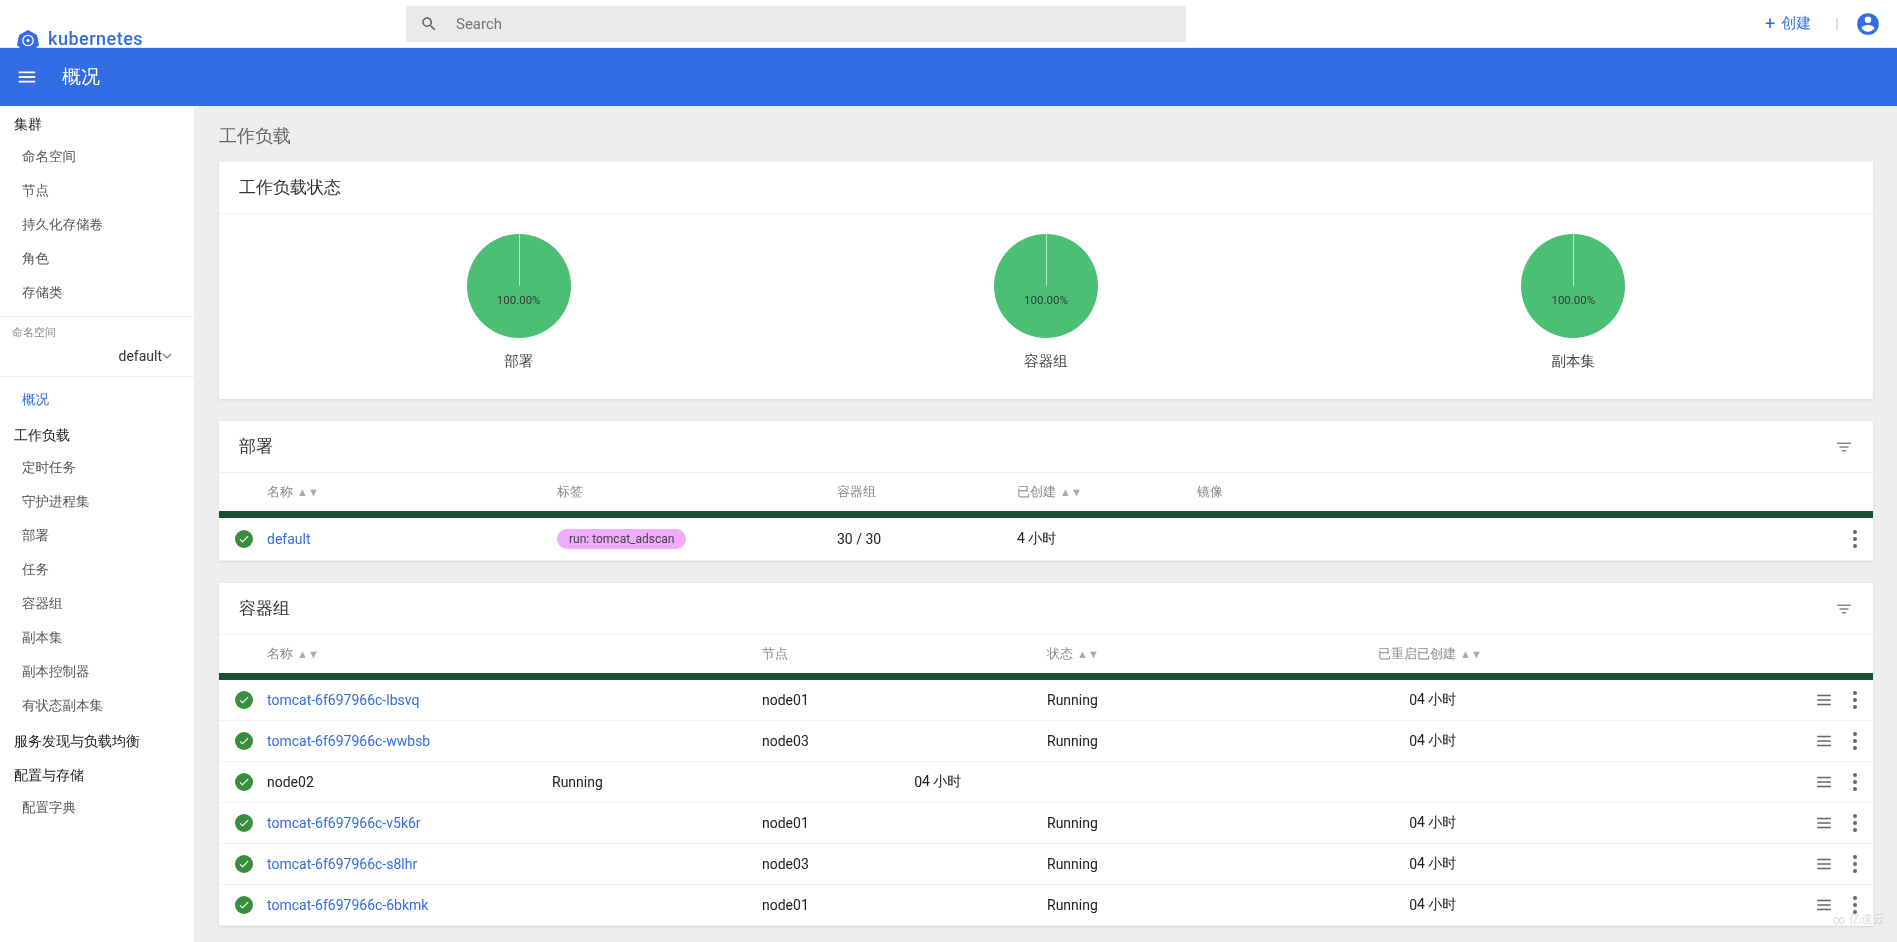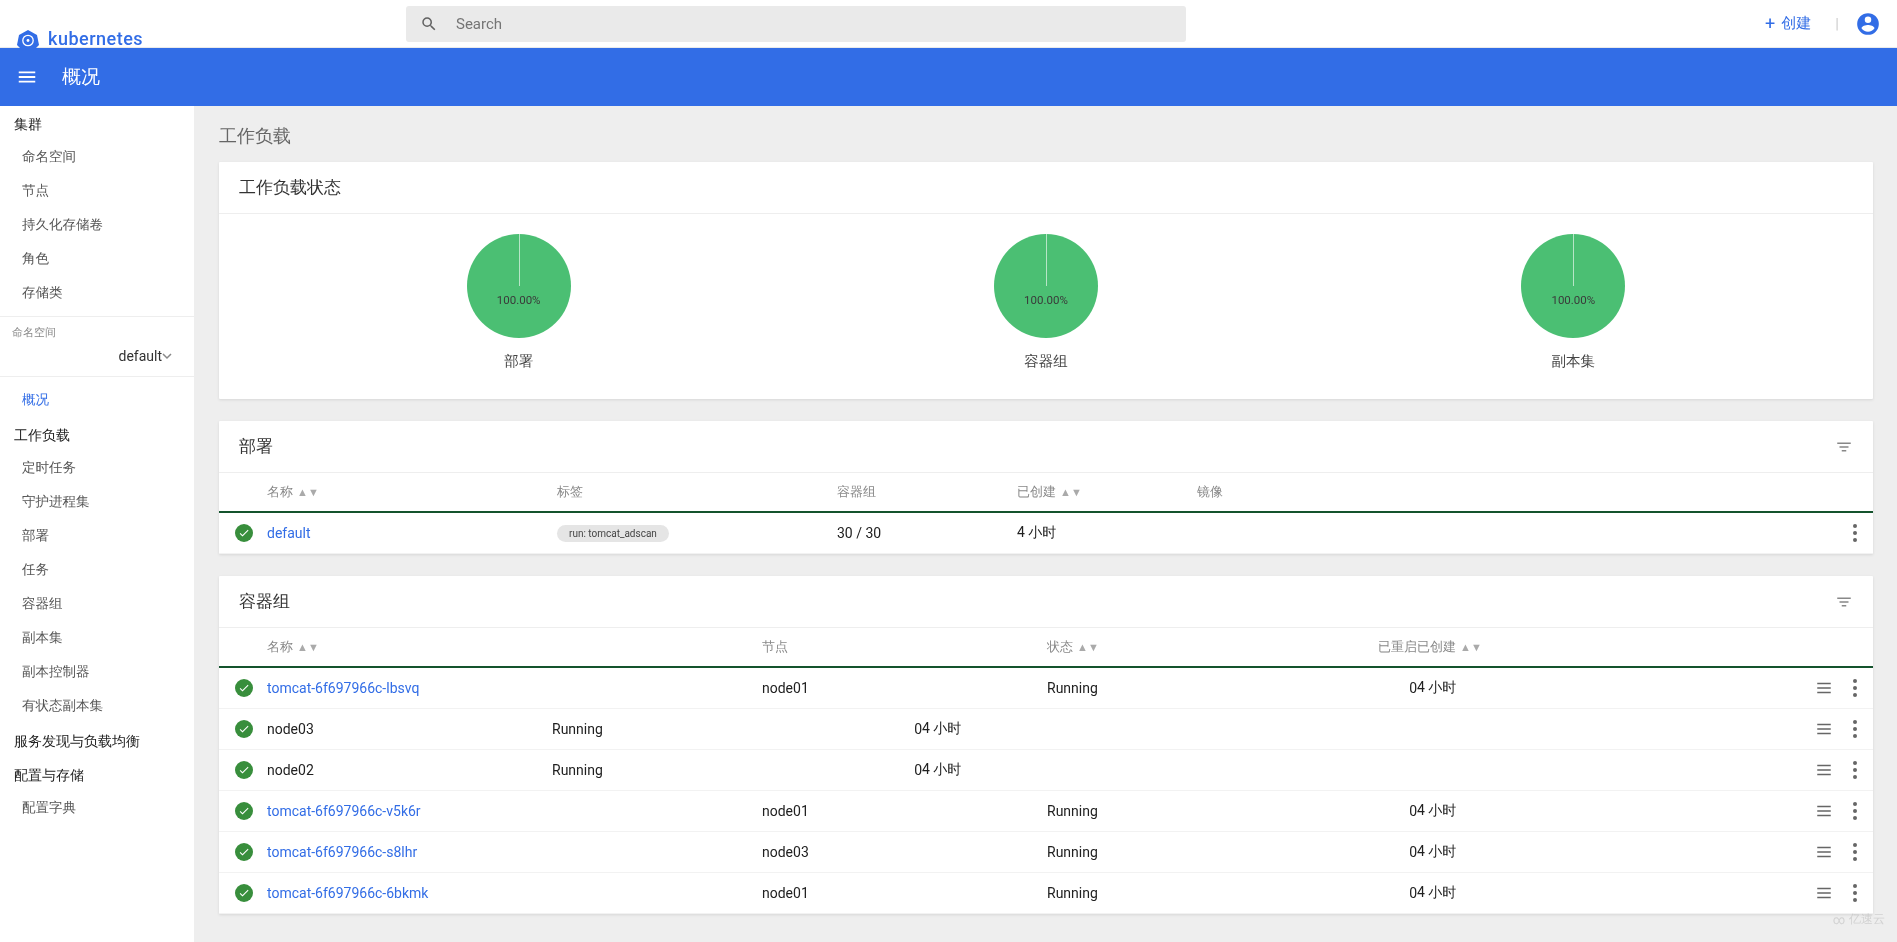--- a/index.html
+++ b/index.html
@@ -41,39 +41,39 @@
     .card { background: #fff; border-radius: 1px; box-shadow: 0 1px 3px rgba(0,0,0,0.1); margin-bottom: 22px; }
     .card-header { padding: 14px 20px; font-size: 17px; font-weight: 400; color: #333; border-bottom: 1px solid #eee; display: flex; justify-content: space-between; align-items: center; }
     .filter-icon { width: 18px; height: 18px; fill: #888; cursor: pointer; }
     
     .charts-row { display: flex; justify-content: space-around; padding: 20px 36px 28px; }
     .chart-block { text-align: center; }
     .pie-chart { width: 104px; height: 104px; border-radius: 50%; background: #4bbf73; margin: 0 auto 14px; position: relative; display: flex; align-items: center; justify-content: center; }
     .pie-chart::before { content: ""; position: absolute; top: 0; left: 50%; width: 1px; height: 50%; background: rgba(255,255,255,0.6); }
     .pie-label-inner { font-size: 11.5px; color: #3a3a3a; margin-top: 28px; }
     .chart-label { font-size: 14.5px; color: #444; }
-    .table-header { display: flex; padding: 10px 16px; color: #888; font-size: 13px; border-bottom: 2px solid #14532d; }
+    .table-header { display: flex; padding: 10px 16px; color: #888; font-size: 13px; border-bottom: 7px solid #14532d; }
     .table-row { display: flex; align-items: center; padding: 11px 16px; border-bottom: 1px solid #f2f2f2; font-size: 14px; }
     .status-circle { width: 18px; height: 18px; border-radius: 50%; background: #388e3c; margin-right: 14px; display: flex; align-items: center; justify-content: center; flex-shrink: 0; }
     .check-svg { width: 12px; height: 12px; fill: #fff; }
     .sort-icon { font-size: 11px; color: #aaa; margin-left: 4px; }
     .col-name { flex: 0 0 290px; }
     .col-labels { flex: 0 0 280px; }
     .col-pods { flex: 0 0 180px; }
     .col-created { flex: 0 0 180px; }
     .col-images { flex: 1; }
     
     .p-col-name { flex: 0 0 495px; }
     .p-col-node { flex: 0 0 285px; }
     .p-col-status { flex: 0 0 290px; }
     .p-col-restarts { flex: 0 0 80px; text-align: right; }
     .p-col-created { flex: 0 0 85px; }
     
     .link { color: #326de6; cursor: pointer; }
-    .label-chip { background: #e5e5e5; border-radius: 10px; padding: 3px 12px; font-size: 10px; color: #444; display: inline-block; }
+    .label-chip { background: #f0abfc; border-radius: 10px; padding: 3px 12px; font-size: 12px; color: #444; display: inline-block; }
     .row-actions { margin-left: auto; display: flex; gap: 20px; align-items: center; }
     .logs-icon { width: 18px; height: 18px; fill: #666; cursor: pointer; }
     .more-icon { width: 4px; height: 18px; cursor: pointer; display: flex; flex-direction: column; justify-content: space-between; }
     .more-icon span { width: 4px; height: 4px; border-radius: 50%; background: #666; }
     .watermark { position: fixed; right: 12px; bottom: 14px; font-size: 12px; color: #bbb; display: flex; align-items: center; gap: 4px; opacity: 0.55; }
   </style>
 </head>
 <body>
 
 <div class="top-header">
@@ -255,20 +255,21 @@
                 <span></span>
               </div>
             </div>
   </div>
           <div class="table-row">
     <div class="status-circle">
               <svg class="check-svg" viewBox="0 0 24 24">
                 <path d="M9 16.17L4.83 12l-1.42 1.41L9 19 21 7l-1.41-1.41z"></path>
               </svg>
             </div>
+    <div class="p-col-name"><span class="link">tomcat-6f697966c-wwbsb</span></div>
     <div class="p-col-node">node03</div>
     <div class="p-col-status">Running</div>
     <div class="p-col-restarts">0</div>
     <div class="p-col-created">4 小时</div>
     <div class="row-actions">
               <svg class="logs-icon" viewBox="0 0 24 24">
                 <path d="M3 5h18v2H3zm0 6h18v2H3zm0 6h18v2H3z"></path>
               </svg>
               <div class="more-icon">
                 <span></span>

